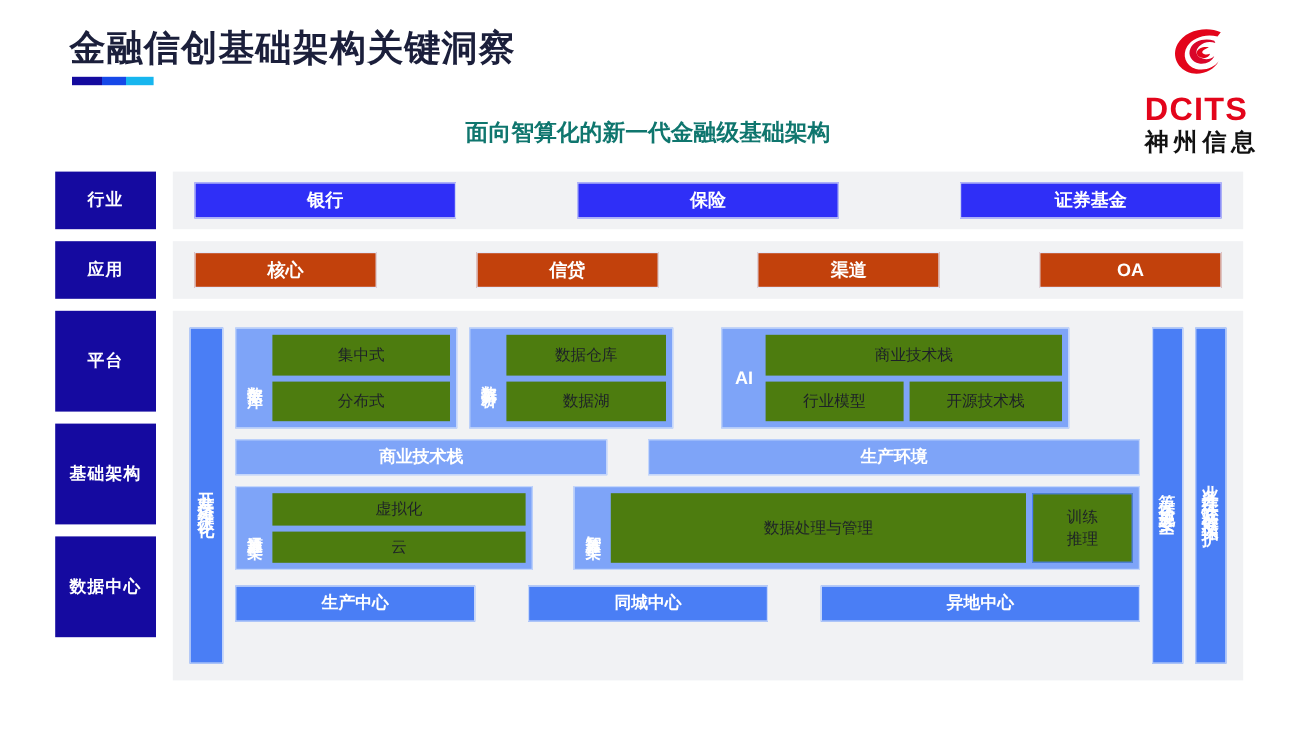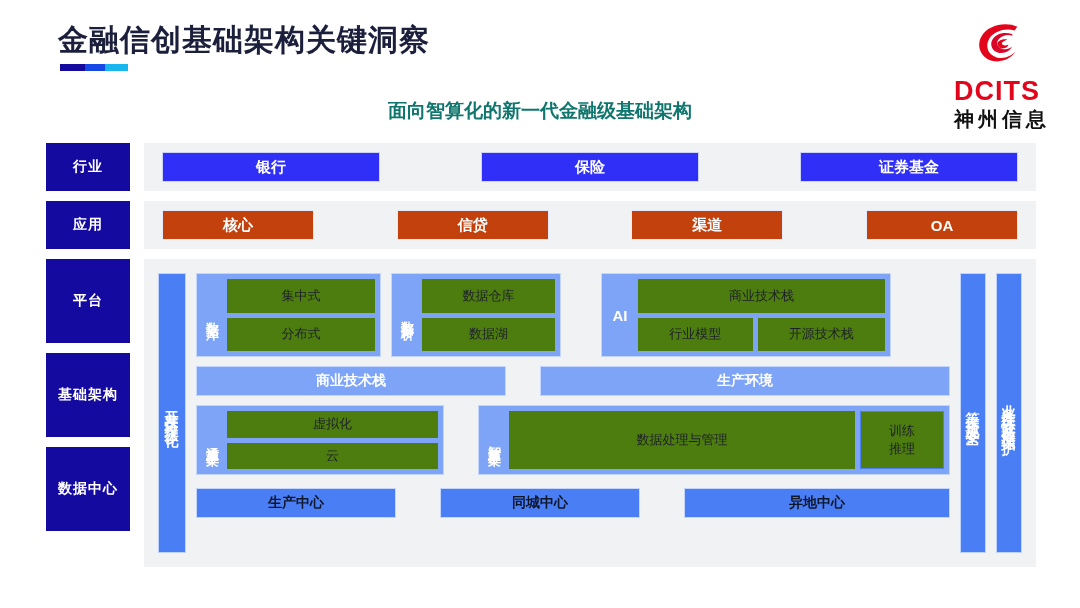--- a/index.html
+++ b/index.html
@@ -166,21 +166,21 @@
   .wide-bar {
     background: #7ea4f8;
     border: 1px solid #c4d6fb;
     color: #fff; font-size: 14px; font-weight: bold;
     display: flex; align-items: center; justify-content: center;
     height: 30px;
   }
   .center-bar {
     background: #4a7ef5;
     border: 1px solid #c4d6fb;
-    color: #0f172a; font-size: 14px; font-weight: bold;
+    color: #ffffff; font-size: 14px; font-weight: bold;
     display: flex; align-items: center; justify-content: center;
     height: 30px;
   }
   .side-cell {
     background: #4d7c0f;
     border: 1px solid #4a7ef5;
     color: #1d2128; font-size: 13px;
     display: flex; flex-direction: column; align-items: center; justify-content: center;
     width: 84px; flex: 0 0 84px;
     line-height: 1.35;

